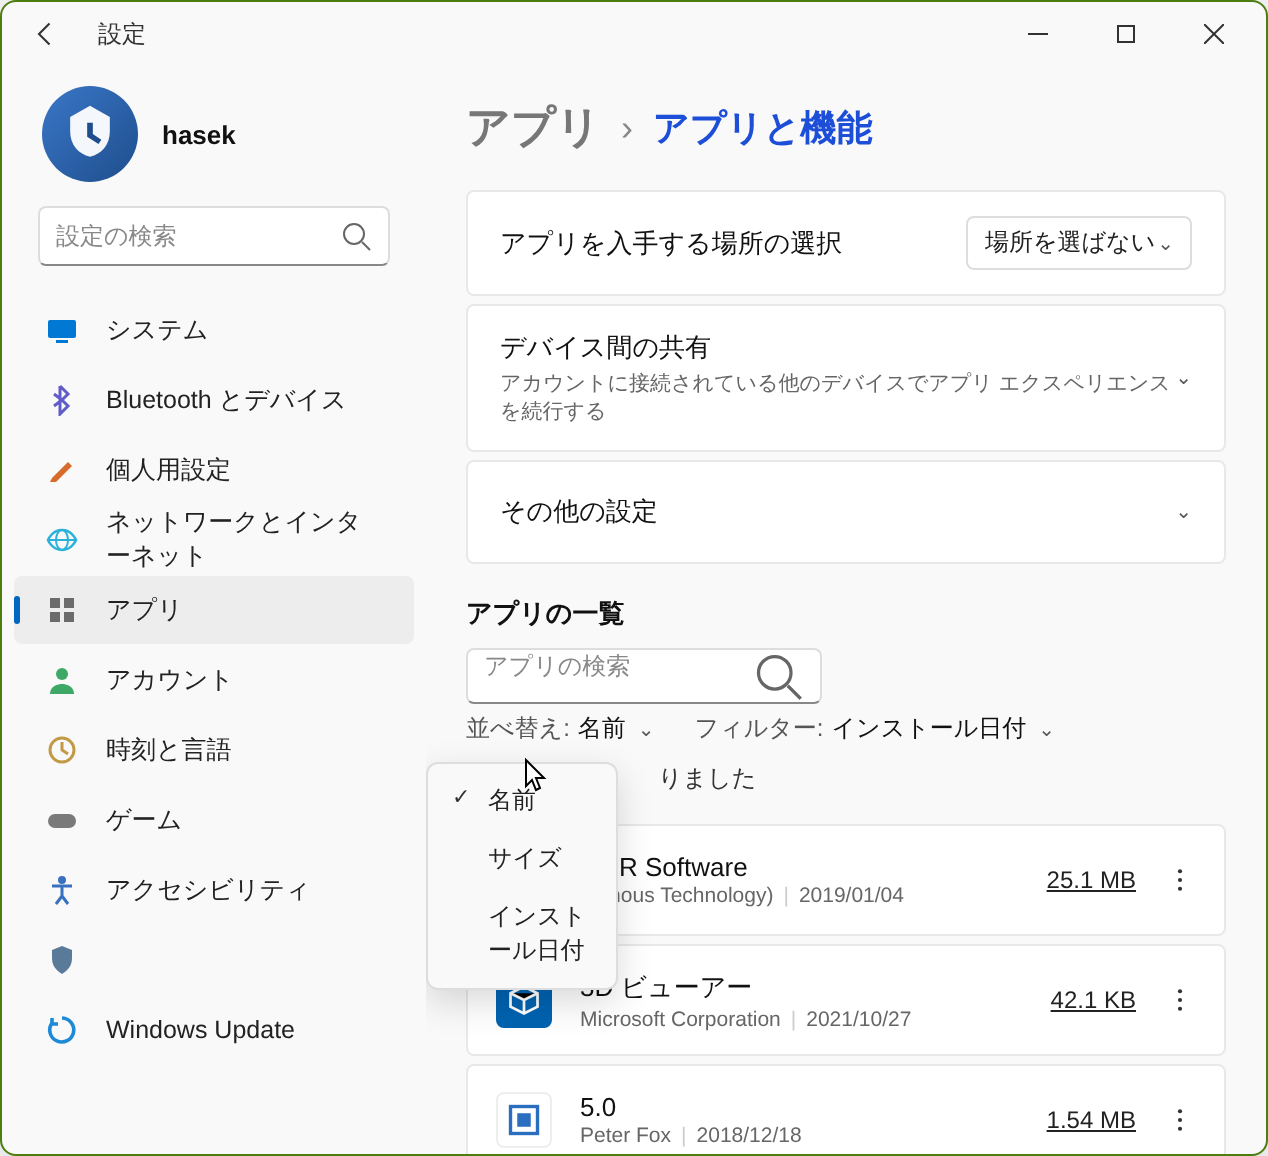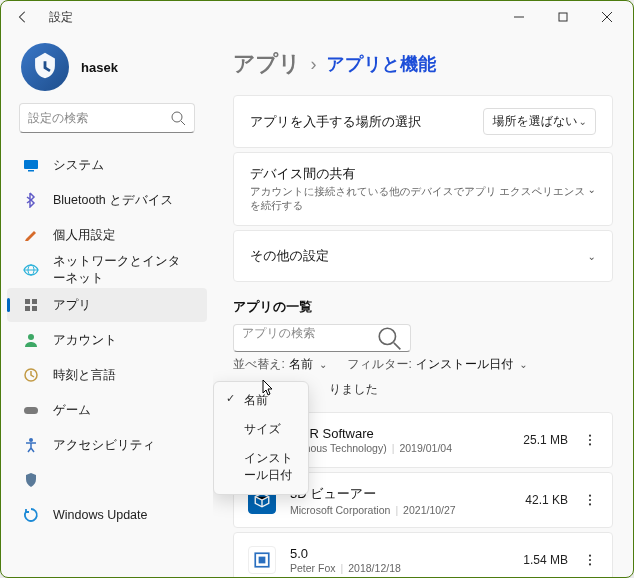--- a/index.html
+++ b/index.html
@@ -45,21 +45,21 @@
 .filters { display:flex; align-items:center; gap: 4px; margin: 4px 0 8px 0; font-size:12px; color:#333;}
 .filters .flabel { color:#555;}
 .filters .fval { color:#111; margin-right:2px;}
 .filters .fgroup { display:flex; align-items:center; gap:4px; margin-right:16px; cursor:pointer;}
 .applist .appcard { background:#fff; border:1px solid #e8e8e8; border-radius:4px; margin-bottom:4px; display:flex; align-items:center; padding: 10px 8px 10px 14px; min-height:56px;}
 .appcard .aicn { width:28px;height:28px; border-radius:4px; display:flex;align-items:center;justify-content:center; background:#fff; border:1px solid #eee; margin-right:14px; font-size:14px;}
 .appcard .ainfo { flex:1;}
 .appcard .aname { font-size:13px; color:#111; font-weight:500;}
 .appcard .ameta { font-size:10.5px; color:#666; margin-top:1px;}
 .appcard .ameta .divider { margin: 0 5px; color:#ccc;}
-.appcard .asize { font-size:12px; color:#222; margin-right:8px; min-width:56px; text-align:right;}
+.appcard .asize { font-size:12px; color:#222; margin-right:8px; min-width:56px; text-align:right;text-decoration:underline;}
 .appcard .amore { width:28px;height:28px; display:flex;align-items:center;justify-content:center; color:#333; cursor:pointer; border-radius:4px;}
 .dropdown-menu { position:absolute; background:#f9f9f9; border:1px solid #ddd; border-radius:6px; box-shadow: 0 6px 18px rgba(0,0,0,0.15); padding:4px; z-index:100; width:96px;}
 .dropdown-menu .ditem { padding:6px 10px 6px 26px; font-size:12px; color:#222; border-radius:4px; cursor:pointer; position:relative;}
 .dropdown-menu .ditem.checked::before { content:'✓'; position:absolute; left:8px; font-size:11px; color:#333;}
 .cursor-img { position:absolute; pointer-events:none; z-index:200;}
 </style>
 </head>
 <body>
 
 <div class="window">

